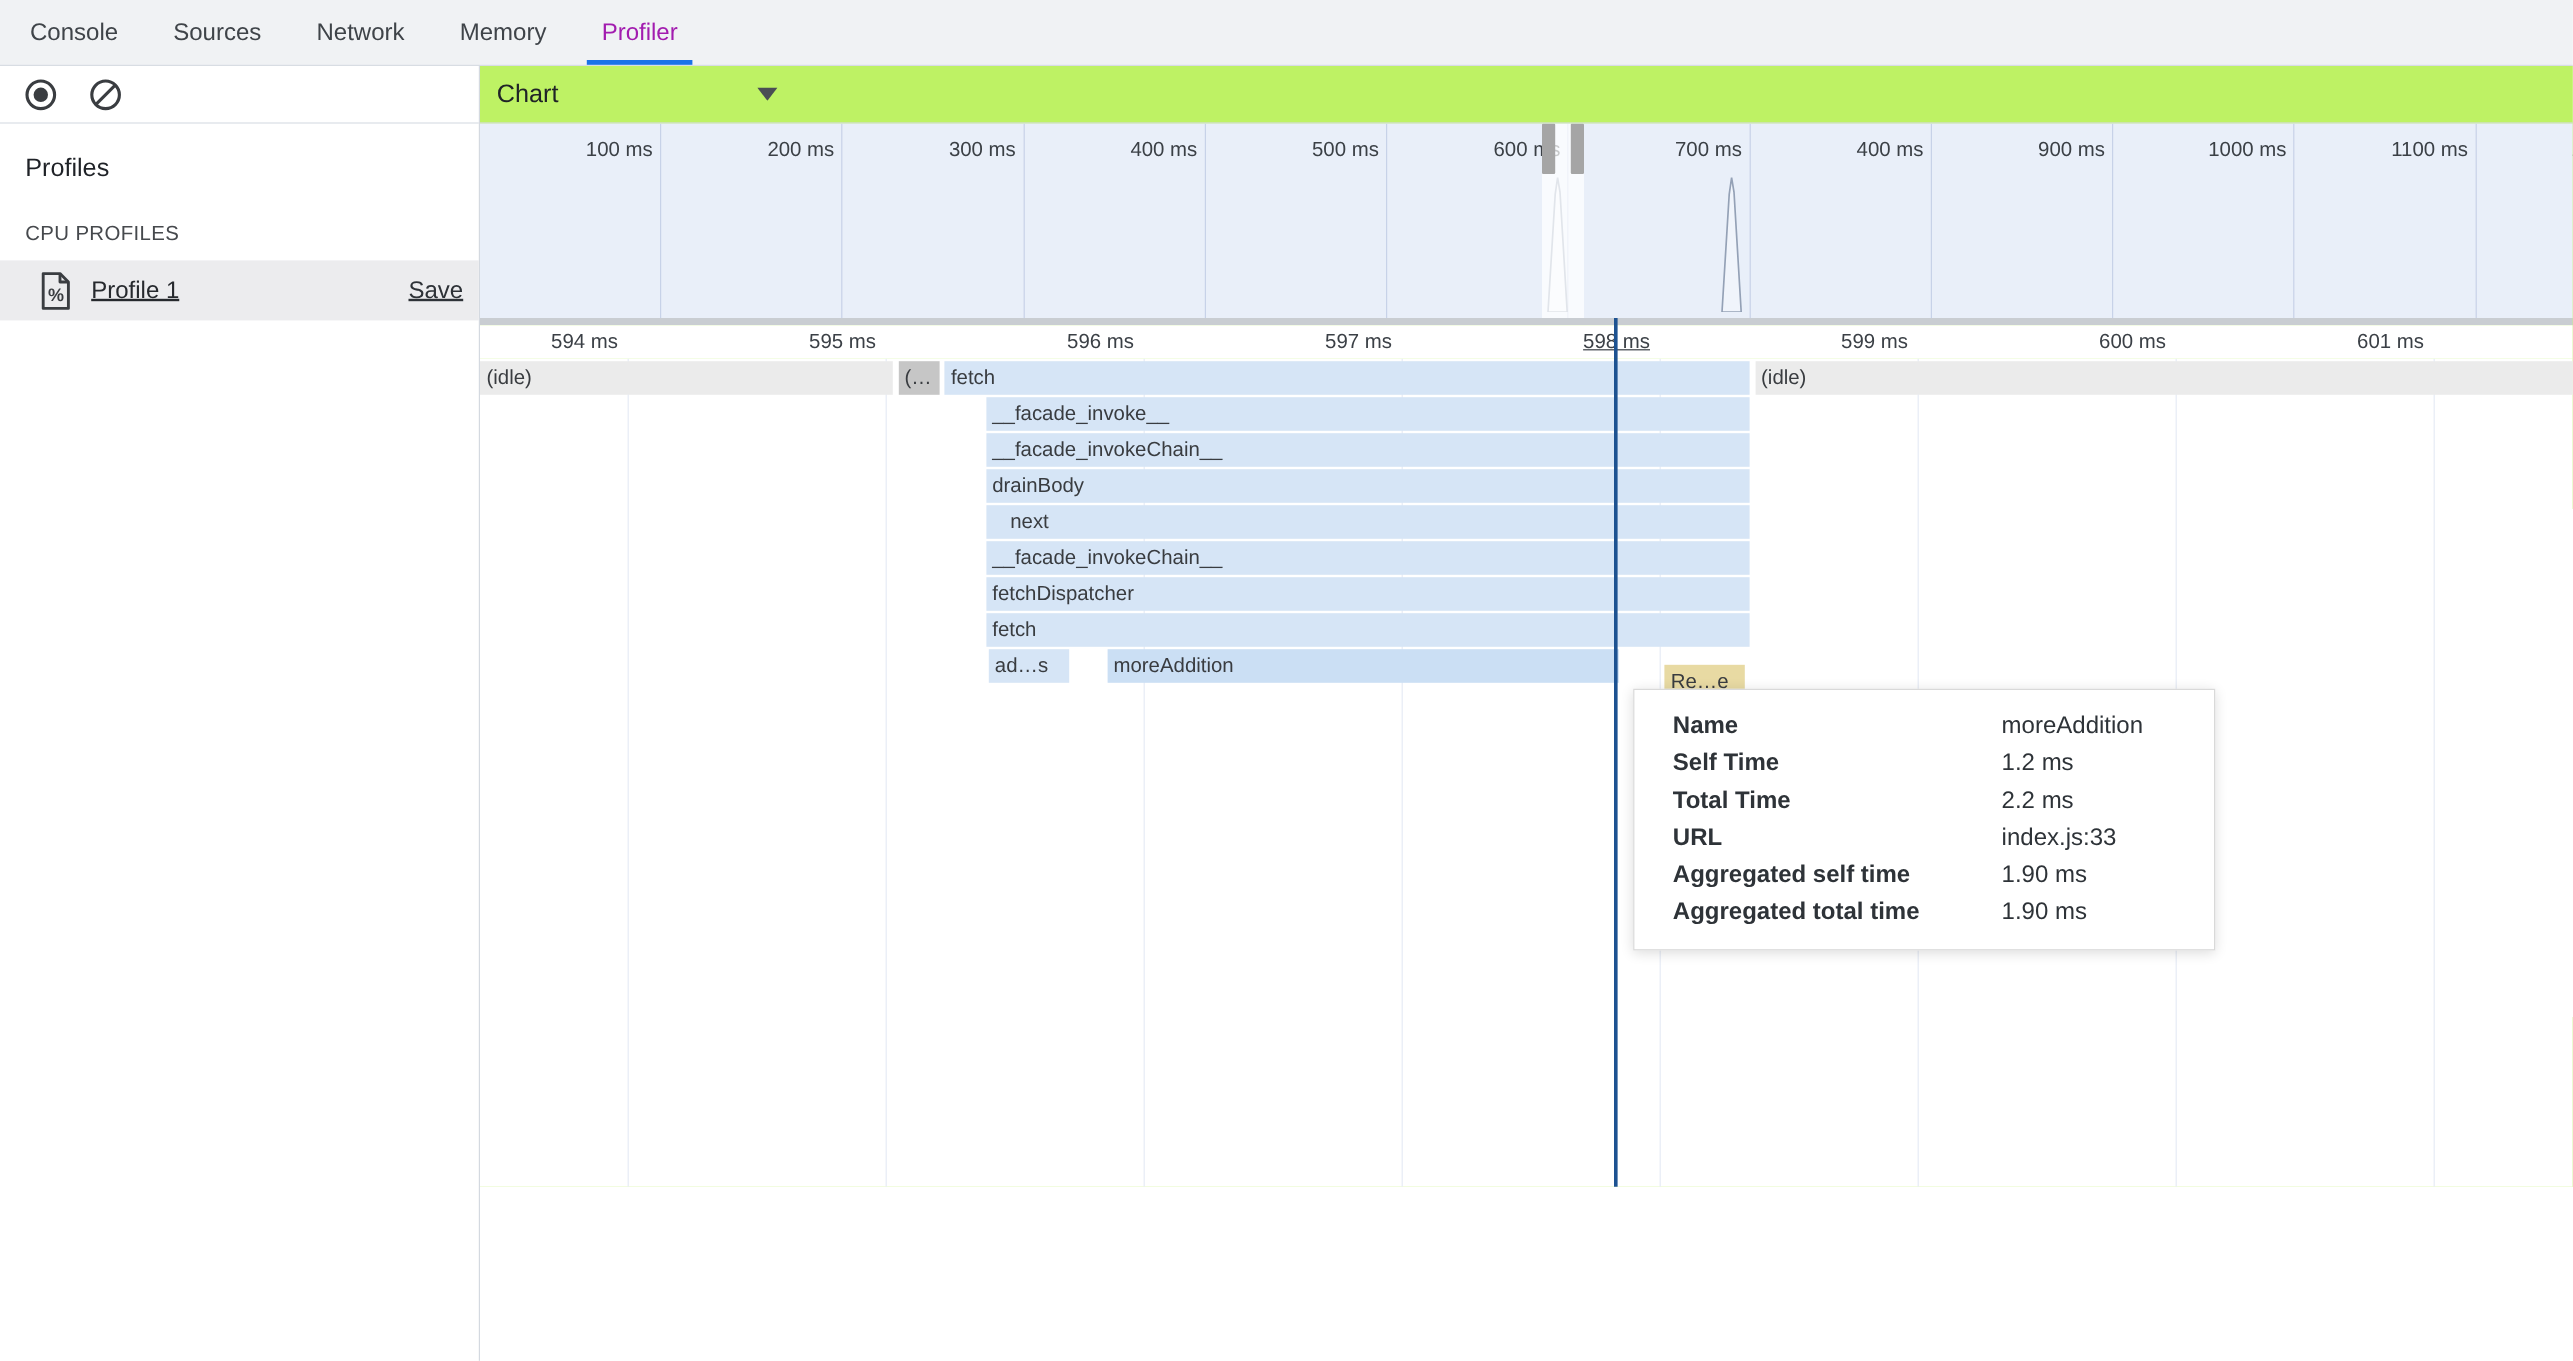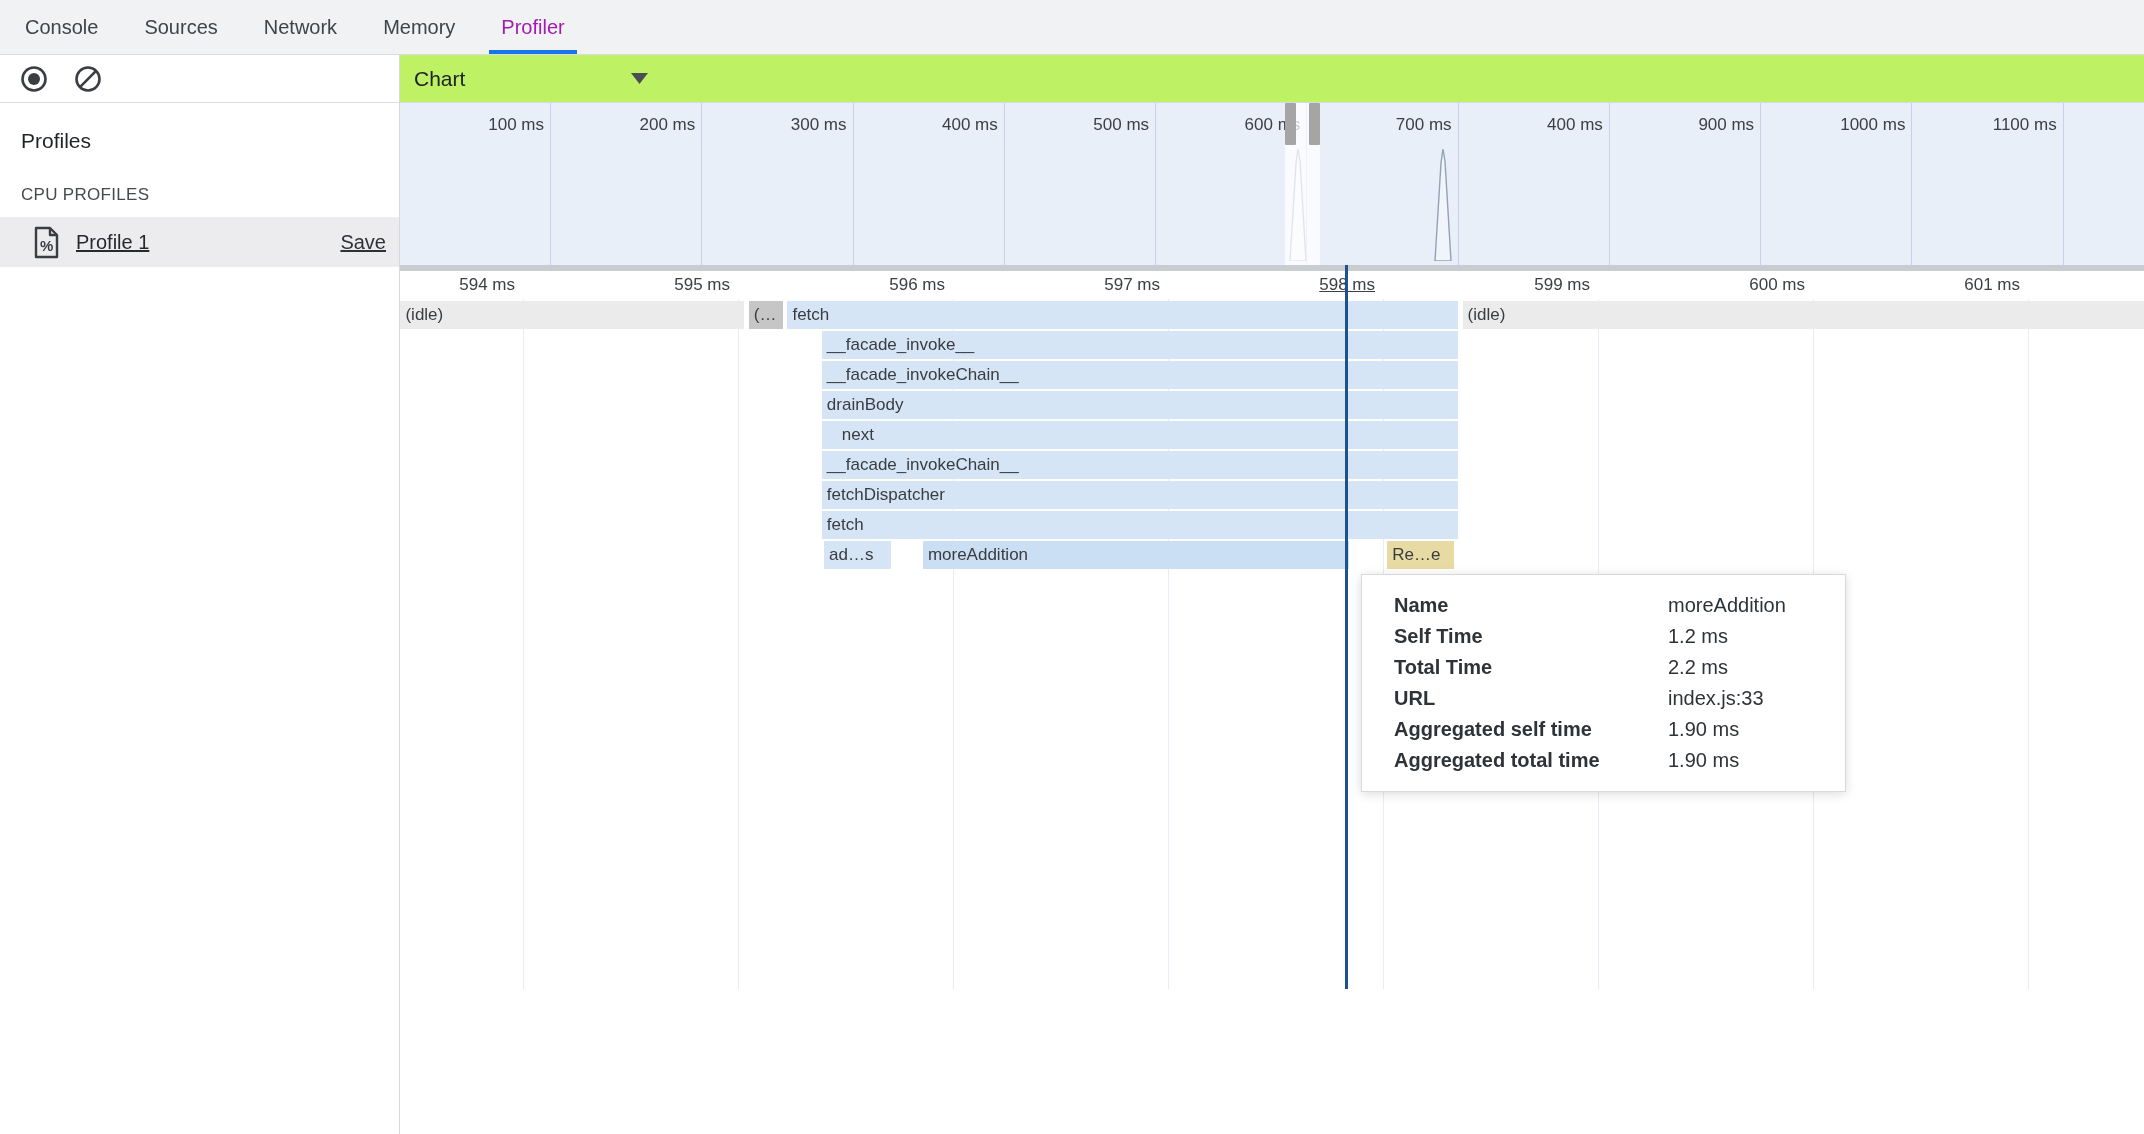--- a/index.html
+++ b/index.html
@@ -41,21 +41,21 @@
   .ruler { position:absolute; left:0; top:216px; width:1744px; height:28px; background:#fff; }
   .ruler-label { position:absolute; top:0; width:120px; height:28px; line-height:28px; text-align:right; font-size:17px; color:#3b4046; white-space:nowrap; }
   .flame { position:absolute; left:0; top:244px; width:1744px; height:835px; background:#fff; }
   .d-grid { position:absolute; top:0; bottom:0; width:1px; background:#e7ecf6; }
   .row { position:absolute; left:0; width:1744px; height:28px; }
   .seg { position:absolute; top:0; height:28px; line-height:28px; font-size:17px; color:#393c40; padding-left:5px; white-space:nowrap; overflow:hidden; }
   .seg.idle { background:#ebebeb; }
   .seg.trunc { background:#c6c6c6; }
   .seg.call { background:#d6e5f6; }
   .seg.call-selected { background:#cbdff4; }
-  .seg.tan { background:#e8daa3; }
+  .seg.tan { background:#e8daa3;margin-top:13px; }
   .seg.gc { background:#cccccc; }
   .marker { position:absolute; top:210px; width:3px; height:869px; background:#1d5291; z-index:5; }
 
   
   .tooltip { position:absolute; left:961px; top:519px; width:485px; background:#fff; border:1px solid #d9d9d9; box-shadow:0 2px 10px rgba(0,0,0,.14); padding:15px 10px 15px 32px; z-index:9; }
   .tt-row { display:flex; height:31px; align-items:center; font-size:20px; color:#2e3338; }
   .tt-label { width:274px; font-weight:bold; }
   .tt-value { flex:1; }
 </style>
 </head>

